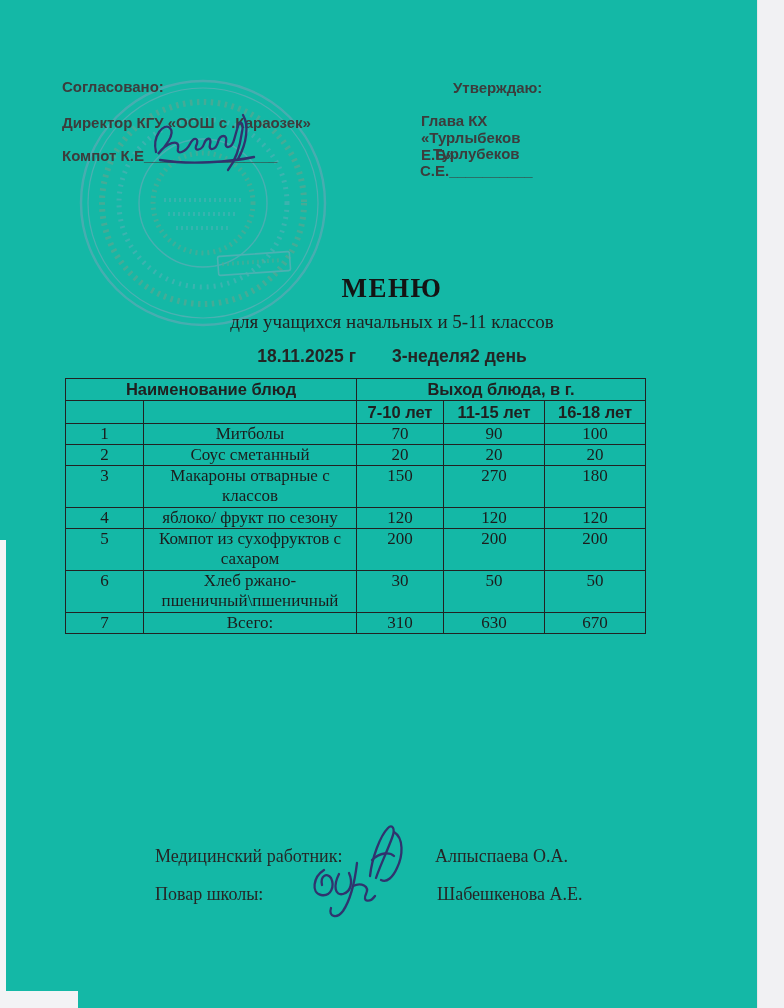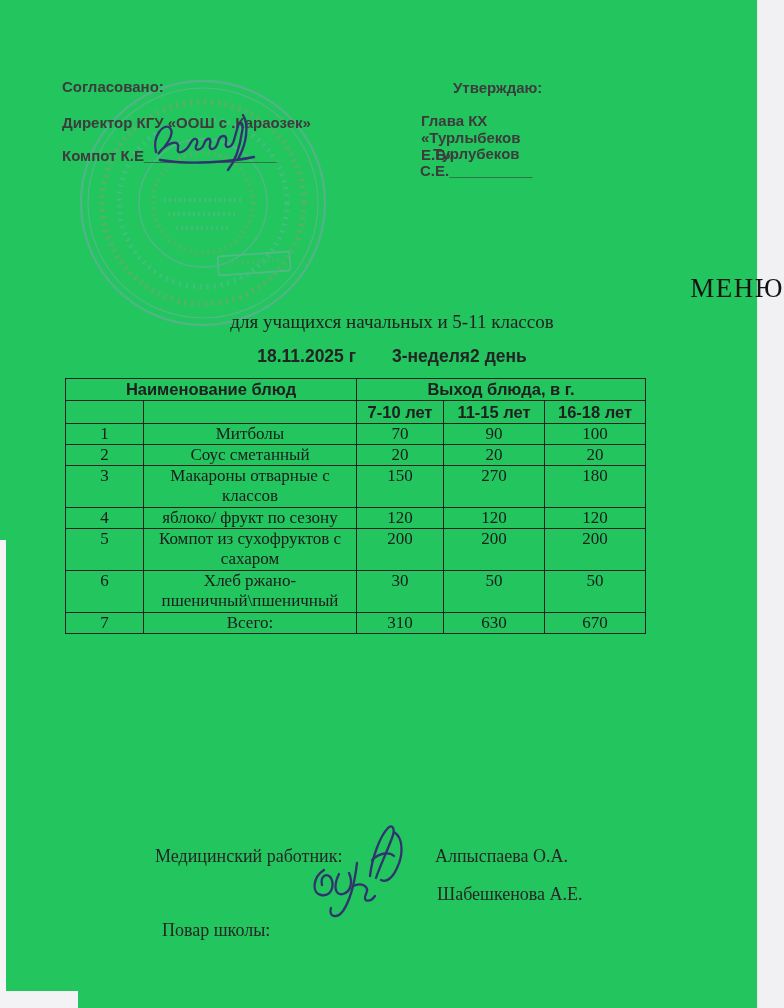--- a/index.html
+++ b/index.html
@@ -1,18 +1,18 @@
 <!DOCTYPE html>
 <html><head>
 <meta charset="utf-8">
 <style>
   html,body{margin:0;padding:0;}
   body{background:#e9eaec;font-family:"Liberation Sans",sans-serif;}
   .stage{
-    position:relative;width:784px;height:1008px;background:#22c55e;
+    position:relative;width:784px;height:1008px;background:#14b8a6;
     overflow:hidden;margin:0 auto;
   }
   
   .edge-right{position:absolute;left:757px;top:0;width:27px;height:1008px;
     background:#f1f1f3;border-left:1px solid #e7e7ea;}
   .edge-left-lower{position:absolute;left:0;top:540px;width:6px;height:468px;background:#f4f4f6;}
   .corner-bl{position:absolute;left:0;top:991px;width:78px;height:17px;background:#f3f3f5;}
 
   
   .stamp{position:absolute;left:72px;top:72px;width:262px;height:262px;opacity:.42;
@@ -27,22 +27,22 @@
   .ar1{position:absolute;left:453px;top:79px;}
   .ar2{position:absolute;left:421px;top:112px;}
   .ar3{position:absolute;left:420px;top:145px;text-align:center;}
   .uline{letter-spacing:0;}
 
   
   .sig{position:absolute;pointer-events:none;}
   .sig path{fill:none;stroke:#30336e;stroke-width:2.3;stroke-linecap:round;}
 
   
-  .doc-title{position:absolute;left:0;top:273px;width:784px;text-align:right;
-    font-family:"Liberation Serif",serif;font-weight:normal;font-size:27px;
+  .doc-title{position:absolute;left:0;top:273px;width:784px;text-align:center;
+    font-family:"Liberation Serif",serif;font-weight:bold;font-size:27px;
     letter-spacing:1.5px;color:#141414;}
   .doc-subtitle{position:absolute;left:0;top:311px;width:784px;text-align:center;
     font-family:"Liberation Serif",serif;font-size:19px;color:#222;}
   .dateline{position:absolute;left:0;top:346px;width:784px;text-align:center;
     font-weight:bold;font-size:17.5px;color:#242424;}
   .dateline .gap-big{margin-right:36px;}
   .dateline .gap-small{}
 
   
   table.menu{position:absolute;left:65px;top:378px;width:580px;border-collapse:collapse;
@@ -51,21 +51,21 @@
   table.menu thead th{font-family:"Liberation Sans",sans-serif;font-weight:bold;
     font-size:16.5px;color:#202020;height:21px;text-align:center;}
   table.menu tr.hdr2 th{height:22px;}
   table.menu td{text-align:center;vertical-align:top;line-height:20px;}
   table.menu tr.single{height:21px;}
   table.menu tr.tall{height:42px;}
 
   
   .foot{position:absolute;font-family:"Liberation Serif",serif;font-size:18px;color:#262626;}
   .f-lab1{left:155px;top:846px;}
-  .f-lab2{left:155px;top:920px;margin-left:7px;}
+  .f-lab2{left:155px;top:884px;}
   .f-name1{left:435px;top:846px;}
   .f-name2{left:437px;top:884px;}
 </style>
 </head>
 <body>
 
 <div class="stage">
 
   <div class="edge-right"></div>
   <div class="edge-left-lower"></div>

